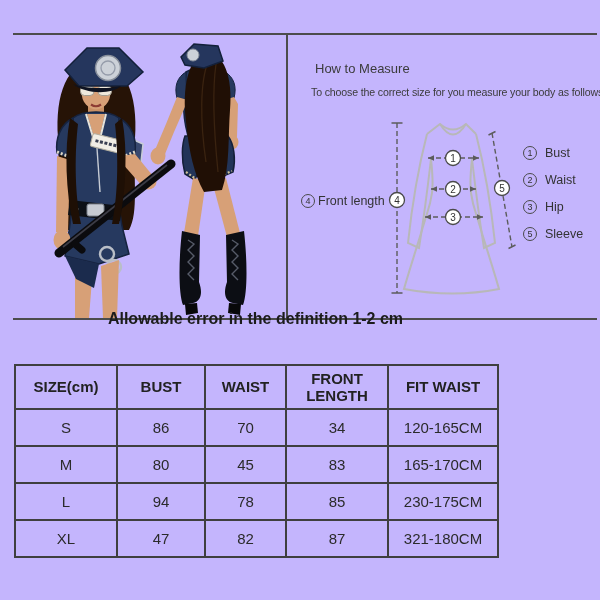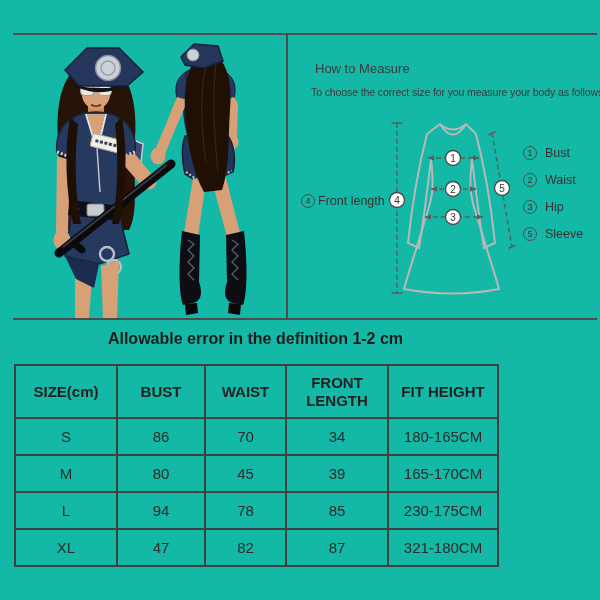--- a/index.html
+++ b/index.html
@@ -1,35 +1,35 @@
 <!DOCTYPE html>
 <html><head>
 <meta charset="utf-8">
 <style>
   html,body{margin:0;padding:0;background:#fff;}
-  .stage{position:relative;width:600px;height:600px;background:#14b8a6;overflow:hidden;
+  .stage{position:relative;width:600px;height:600px;background:#c4b5fd;overflow:hidden;
          font-family:"Liberation Sans", sans-serif;}
   .abs{position:absolute;}
   .hline{position:absolute;height:2px;background:#4c4c4c;}
   .vline{position:absolute;width:2px;background:#4c4c4c;}
   .measure-title{position:absolute;left:315px;top:61px;font-size:13px;color:#3b3b3b;}
   .measure-subtitle{position:absolute;left:311px;top:86px;font-size:10.6px;color:#3b3b3b;letter-spacing:-0.15px;white-space:nowrap;}
   .fl-label{position:absolute;left:301px;top:194px;display:flex;align-items:center;gap:3px;}
   .legend{position:absolute;left:523px;top:146px;}
   .legend-item{display:flex;align-items:center;gap:8px;margin-bottom:13px;height:14px;}
   .circ{width:14px;height:14px;box-sizing:border-box;border:1.3px solid #4a4a4a;border-radius:50%;
         font-size:9px;line-height:11px;display:flex;align-items:center;justify-content:center;color:#333;flex:0 0 14px;}
   .legend-label{font-size:12.5px;color:#333;}
-  .note{position:absolute;left:14px;top:330px;width:483px;text-align:center;
+  .note{position:absolute;left:14px;top:310px;width:483px;text-align:center;
         font-size:16px;font-weight:bold;color:#1c1c1c;}
   table.size{position:absolute;left:14px;top:364px;width:483px;border-collapse:collapse;
              table-layout:fixed;font-size:15px;color:#222;}
   table.size th, table.size td{border:2px solid #3f3f3f;text-align:center;vertical-align:middle;
              padding:0;line-height:1.15;}
-  table.size thead tr{height:53px;}
+  table.size thead tr{height:44px;}
   table.size thead th{font-weight:600;}
   table.size tbody tr{height:37px;}
   table.size tbody td{font-weight:400;color:#2b2b2b;}
   svg text{fill:#333;font-family:"Liberation Sans",sans-serif;}
 </style>
 </head>
 <body>
 
 <div class="stage">
 
@@ -192,36 +192,36 @@
         <col style="width:81px">
       <col style="width:102px">
         <col style="width:110px">
     </colgroup>
     <thead>
       <tr>
         <th>SIZE(cm)</th>
         <th>BUST</th>
         <th>WAIST</th>
         <th>FRONT LENGTH</th>
-        <th>FIT HEIGHT</th>
+        <th>FIT WAIST</th>
       </tr>
     </thead>
     <tbody>
       <tr>
         <td>S</td>
         <td>86</td>
         <td>70</td>
         <td>34</td>
-        <td>180-165CM</td>
+        <td>120-165CM</td>
       </tr>
       <tr>
         <td>M</td>
         <td>80</td>
         <td>45</td>
-        <td>39</td>
+        <td>83</td>
         <td>165-170CM</td>
       </tr>
       <tr>
         <td>L</td>
         <td>94</td>
         <td>78</td>
         <td>85</td>
         <td>230-175CM</td>
       </tr>
       <tr>

